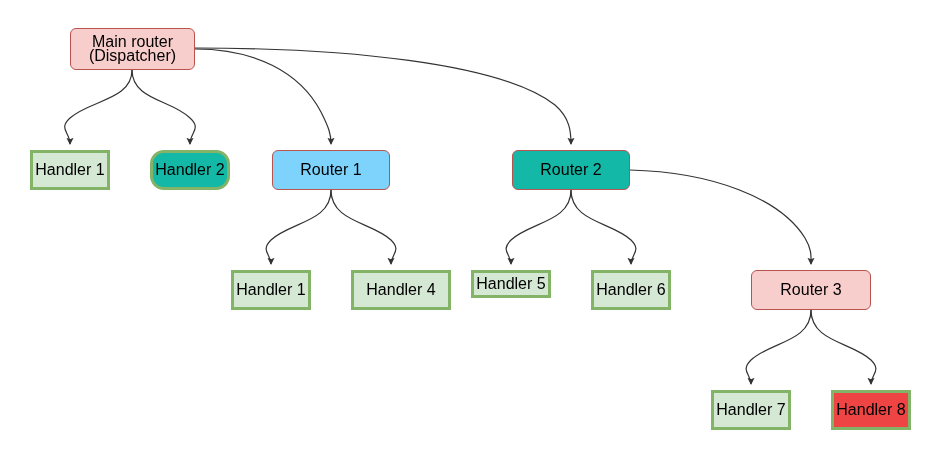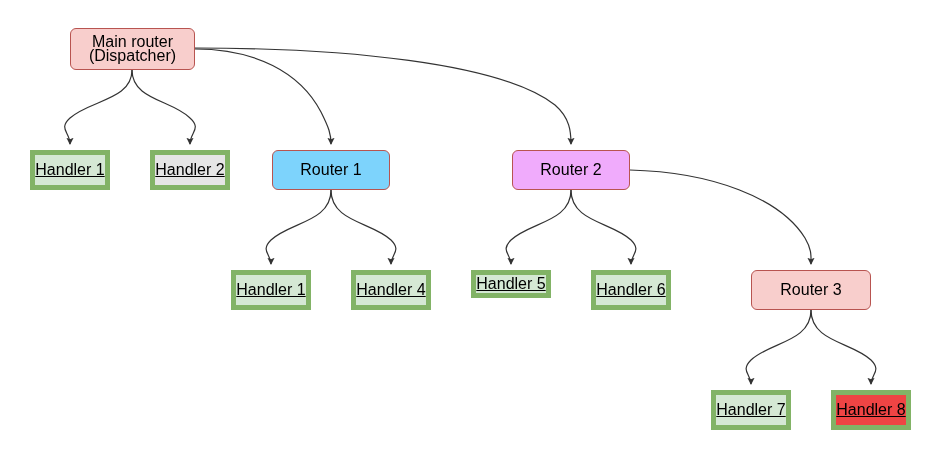--- a/index.html
+++ b/index.html
@@ -36,23 +36,22 @@
     white-space: pre-line;
     z-index: 2;
   }
   .node.router {
     background: #f8cecc;
     border: 1px solid #b85450;
     border-radius: 6px;
   }
   .node.handler {
     background: #d5e8d4;
-    border: 5px solid #14b8a6;
+    border: 3px solid #14b8a6;
     border-radius: 0;
-    text-decoration: underline;
   }
   .node-label {
     display: block;
     pointer-events: none;
   }
 </style>
 </head>
 <body>
 
 <div id="canvas" style="width: 941px; height: 461px; background: rgb(255, 255, 255);">
@@ -75,25 +74,25 @@
         <path d="M 630,170 C 712,172 780,198 805,238 C 812,250 811,256 811,264" marker-end="url(#arrow)"></path>
         <path d="M 811,310 C 811,342 770,342 751,360 C 740,371 751,374 751,384" marker-end="url(#arrow)"></path>
         <path d="M 811,310 C 811,342 852,342 871,360 C 882,371 871,374 871,384" marker-end="url(#arrow)"></path>
       </g>
   </svg>
 
   <div id="node-layer">
       <div class="node router" style="left: 70px; top: 28px; width: 125px; height: 42px; background: rgb(248, 206, 204); border-color: rgb(184, 84, 80); color: rgb(0, 0, 0);"><span class="node-label">Main router
 (Dispatcher)</span></div>
       <div class="node handler" style="left: 30px; top: 150px; width: 80px; height: 40px; background: rgb(213, 232, 212); border-color: rgb(130, 179, 102); color: rgb(0, 0, 0);"><span class="node-label">Handler 1</span></div>
-      <div class="node handler" style="left: 150px; top: 150px; width: 80px; height: 40px; background: #e5e5e5; border-color: rgb(130, 179, 102); color: rgb(0, 0, 0);"><span class="node-label">Handler 2</span></div>
+      <div class="node handler" style="left: 150px; top: 150px; width: 80px; height: 40px; background: #14b8a6; border-color: rgb(130, 179, 102); color: rgb(0, 0, 0); border-radius: 14px;"><span class="node-label">Handler 2</span></div>
       <div class="node router" style="left: 272px; top: 150px; width: 118px; height: 40px; background: #7dd3fc; border-color: rgb(184, 84, 80); color: rgb(0, 0, 0);"><span class="node-label">Router 1</span></div>
-      <div class="node router" style="left: 512px; top: 150px; width: 118px; height: 40px; background: #f0abfc; border-color: rgb(184, 84, 80); color: rgb(0, 0, 0);"><span class="node-label">Router 2</span></div>
+      <div class="node router" style="left: 512px; top: 150px; width: 118px; height: 40px; background: #14b8a6; border-color: rgb(184, 84, 80); color: rgb(0, 0, 0);"><span class="node-label">Router 2</span></div>
       <div class="node handler" style="left: 231px; top: 270px; width: 80px; height: 40px; background: rgb(213, 232, 212); border-color: rgb(130, 179, 102); color: rgb(0, 0, 0);"><span class="node-label">Handler 1</span></div>
-      <div class="node handler" style="left: 351px; top: 270px; width: 80px; height: 40px; background: rgb(213, 232, 212); border-color: rgb(130, 179, 102); color: rgb(0, 0, 0);"><span class="node-label">Handler 4</span></div>
+      <div class="node handler" style="left: 351px; top: 270px; width: 100px; height: 40px; background: rgb(213, 232, 212); border-color: rgb(130, 179, 102); color: rgb(0, 0, 0);"><span class="node-label">Handler 4</span></div>
       <div class="node handler" style="left: 471px; top: 270px; width: 80px; height: 28px; background: rgb(213, 232, 212); border-color: rgb(130, 179, 102); color: rgb(0, 0, 0);"><span class="node-label">Handler 5</span></div>
       <div class="node handler" style="left: 591px; top: 270px; width: 80px; height: 40px; background: rgb(213, 232, 212); border-color: rgb(130, 179, 102); color: rgb(0, 0, 0);"><span class="node-label">Handler 6</span></div>
       <div class="node router" style="left: 751px; top: 270px; width: 120px; height: 40px; background: rgb(248, 206, 204); border-color: rgb(184, 84, 80); color: rgb(0, 0, 0);"><span class="node-label">Router 3</span></div>
       <div class="node handler" style="left: 711px; top: 390px; width: 80px; height: 40px; background: rgb(213, 232, 212); border-color: rgb(130, 179, 102); color: rgb(0, 0, 0); text-align: right;"><span class="node-label">Handler 7</span></div>
       <div class="node handler" style="left: 831px; top: 390px; width: 80px; height: 40px; background: #ef4444; border-color: rgb(130, 179, 102); color: rgb(0, 0, 0);"><span class="node-label">Handler 8</span></div>
     </div>
 
 </div>
 
 </body></html>

